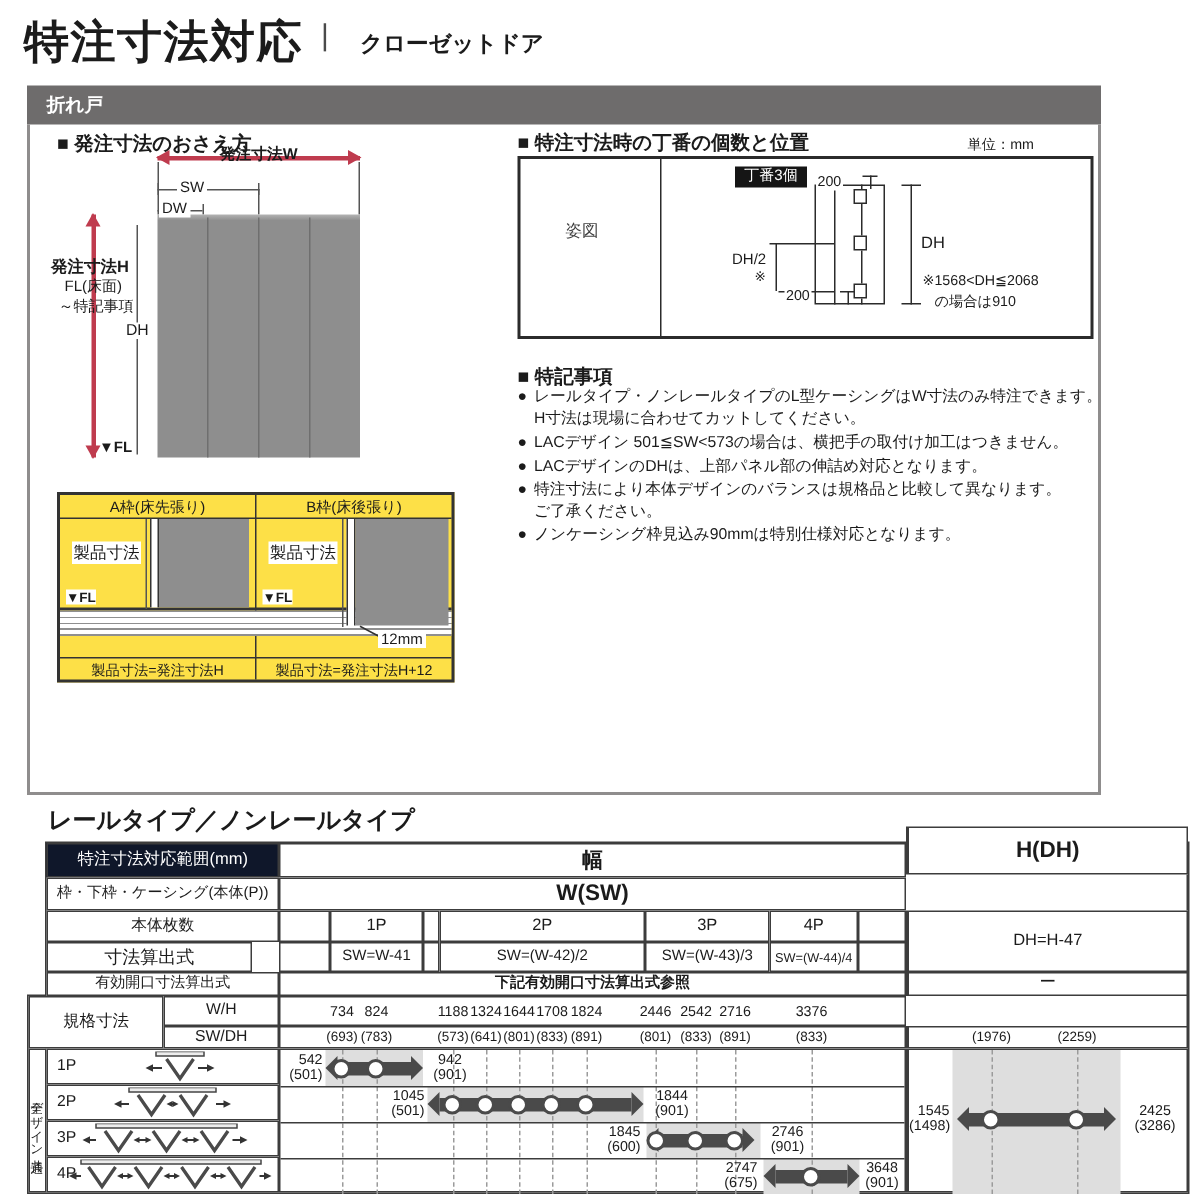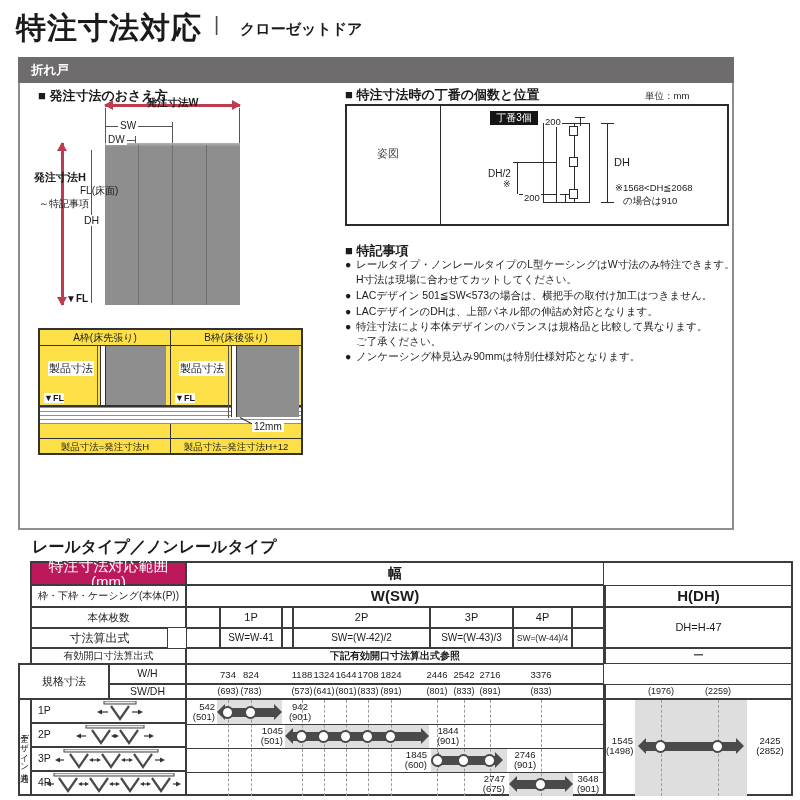--- a/index.html
+++ b/index.html
@@ -69,21 +69,21 @@
   <div class="dimv" style="left:172px;top:122px;height:8px;"></div>
   <div class="dimv" style="left:172px;top:126px;height:17px;"></div>
   <div class="wlbl" style="left:118px;top:120px;z-index:3;">SW</div>
 
   <div class="dimh" style="left:105px;top:140px;width:30px;"></div>
   <div class="dimv" style="left:135px;top:136px;height:7px;"></div>
   <div class="wlbl" style="left:106px;top:134px;z-index:3;">DW</div>
 
   <div class="varrow" style="left:61px;top:143px;height:162px;"></div>
   <div class="abs b nw" style="left:34px;top:170px;font-size:11px;z-index:3;">発注寸法H</div>
-  <div class="abs nw" style="left:43px;top:184px;font-size:10px;z-index:3;margin-left:37px;">FL(床面)</div>
+  <div class="abs nw" style="left:43px;top:184px;font-size:10px;z-index:3;">FL(床面)</div>
   <div class="abs nw" style="left:39px;top:197px;font-size:10px;z-index:3;">～特記事項</div>
 
   <div class="dimv" style="left:91px;top:150px;height:153px;"></div>
   <div class="wlbl" style="left:82px;top:215px;font-size:10.5px;z-index:3;">DH</div>
   <div class="abs b nw" style="left:66px;top:293px;font-size:10px;z-index:3;">▼FL</div>
 
   <div class="abs" style="left:105px;top:143px;width:135px;height:162px;background:linear-gradient(180deg,#b3b3b3 0,#8e8e8e 4px,#8e8e8e 100%);">
     <div class="stripe" style="left:33px;"></div>
     <div class="stripe" style="left:67px;"></div>
     <div class="stripe" style="left:101px;"></div>
@@ -182,26 +182,26 @@
   <div class="note-row" style="left:345px;top:350px;">
     <span class="note-b">●</span>
     <span class="nw">ノンケーシング枠見込み90mmは特別仕様対応となります。</span>
   </div>
 
   <div class="abs b nw" style="left:16px;top:537px;font-size:16px;margin-left:16px;">レールタイプ／ノンレールタイプ</div>
 
   <div class="abs" style="left:30px;top:561px;width:763px;height:235px;border:2px solid #3c3c3c;box-sizing:border-box;"></div>
   <div class="abs" style="left:18px;top:663px;width:15px;height:133px;border:2px solid #3c3c3c;box-sizing:border-box;"></div>
 
-  <div class="tc" style="left:31px;top:562px;width:155px;height:23px;background:#be185d;color:#fff;font-size:15px;">特注寸法対応範囲(mm)</div>
+  <div class="tc" style="left:31px;top:562px;width:155px;height:23px;background:#0f172a;color:#fff;font-size:11px;">特注寸法対応範囲(mm)</div>
   <div class="tc b" style="left:186px;top:562px;width:418px;height:23px;font-size:14px;">幅</div>
 
   <div class="tc" style="left:31px;top:585px;width:155px;height:22px;font-size:10px;">枠・下枠・ケーシング(本体(P))</div>
   <div class="tc b" style="left:186px;top:585px;width:418px;height:22px;font-size:15px;">W(SW)</div>
-  <div class="tc b" style="left:604px;top:585px;width:188px;height:22px;font-size:15px;border-left-width:2px;">H(DH)</div>
+  <div class="tc b" style="left:604px;top:551px;width:188px;height:32px;font-size:15px;border-left-width:2px;">H(DH)</div>
 
   <div class="tc" style="left:31px;top:607px;width:155px;height:21px;font-size:10.5px;">本体枚数</div>
   <div class="tc" style="left:186px;top:607px;width:34px;height:21px;"></div>
   <div class="tc" style="left:220px;top:607px;width:62px;height:21px;font-size:11px;">1P</div>
   <div class="tc" style="left:282px;top:607px;width:11px;height:21px;"></div>
   <div class="tc" style="left:293px;top:607px;width:137px;height:21px;font-size:11px;">2P</div>
   <div class="tc" style="left:430px;top:607px;width:83px;height:21px;font-size:11px;">3P</div>
   <div class="tc" style="left:513px;top:607px;width:59px;height:21px;font-size:11px;">4P</div>
   <div class="tc" style="left:572px;top:607px;width:32px;height:21px;"></div>
 
@@ -405,17 +405,17 @@
     <div class="dash" style="left:112px;top:0;height:96px;"></div>
     <div class="rangebar" style="left:40px;top:41.5px;width:90px;"></div>
     <div class="dot" style="left:48px;top:39.5px;"></div>
     <div class="dot" style="left:105px;top:39.5px;"></div>
     <div class="rl" style="left:0px;top:36px;width:27px;text-align:right;">
       <div>1545</div>
         <div>(1498)</div>
     </div>
     <div class="rl" style="left:145px;top:36px;width:38px;">
       <div>2425</div>
-        <div>(2852)</div>
+        <div>(3286)</div>
     </div>
   </div>
 
 </div>
 
 </body></html>

